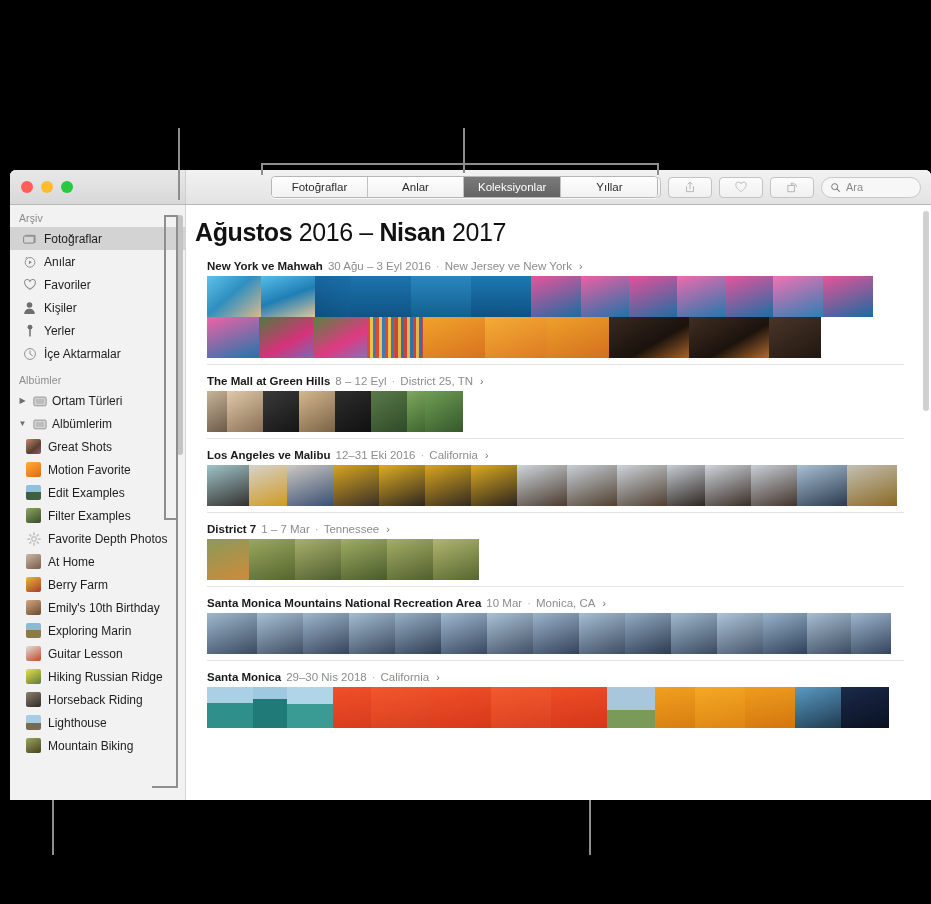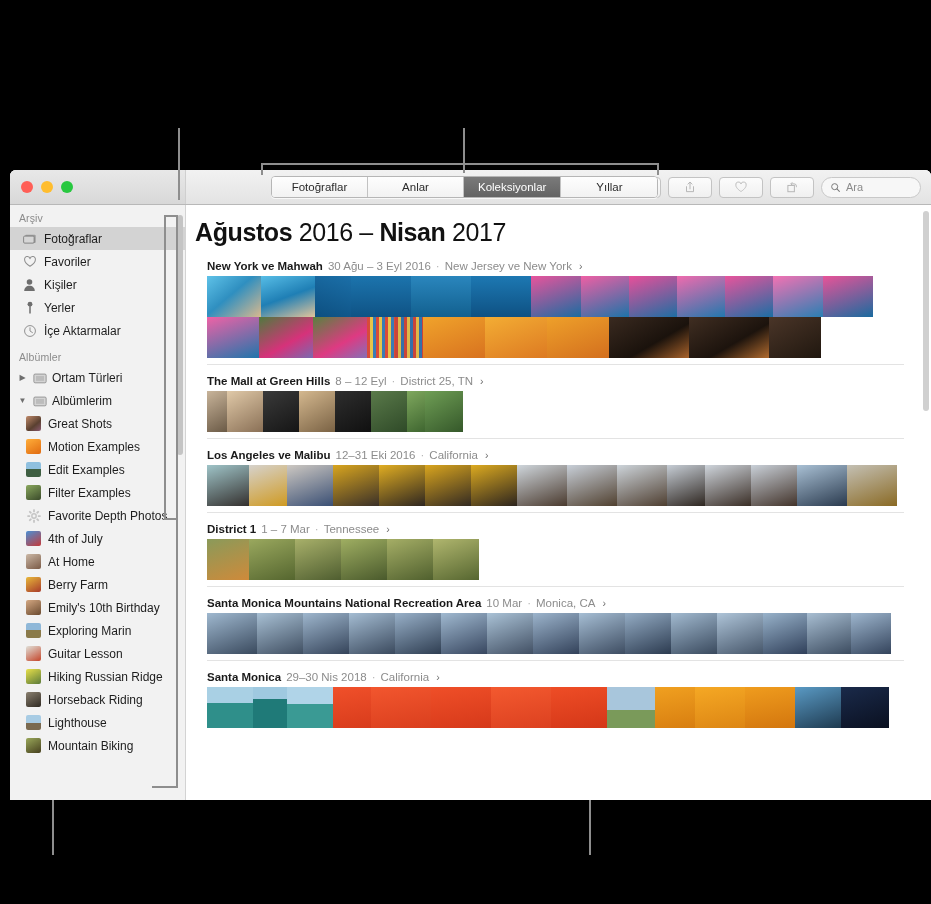--- a/index.html
+++ b/index.html
@@ -276,20 +276,30 @@
         <div class="sb-item selected">
           <span class="ico">
             <svg width="14" height="12" viewBox="0 0 16 13">
               <rect x="2.5" y="1.5" width="12" height="9.5" rx="1.2" fill="#9d9d9d"></rect>
               <rect x="0.7" y="3.2" width="12" height="8" rx="1.2" fill="#d6d6d6" stroke="#7a7a7a" stroke-width="1"></rect>
             </svg>
           </span>
           <span>Fotoğraflar</span>
         </div>
 
+        <div class="sb-item">
+          <span class="ico">
+            <svg width="14" height="14" viewBox="0 0 16 16">
+              <circle cx="8" cy="8.4" r="5.5" fill="none" stroke="#8e8e8e" stroke-width="1.1"></circle>
+              <path d="M6.8 6.3l3.4 2.1-3.4 2.1z" fill="#8e8e8e"></path>
+              <path d="M3.2 4.2l1.3-2" stroke="#8e8e8e" stroke-width="1.1" fill="none"></path>
+            </svg>
+          </span>
+          <span>Anılar</span>
+        </div>
 
         <div class="sb-item">
           <span class="ico">
             <svg width="14" height="13" viewBox="0 0 16 15">
               <path d="M8 13S1.8 9.2 1.8 5.5A2.9 2.9 0 018 4.2a2.9 2.9 0 016.2 1.3C14.2 9.2 8 13 8 13z" fill="none" stroke="#8e8e8e" stroke-width="1.2" stroke-linejoin="round"></path>
             </svg>
           </span>
           <span>Favoriler</span>
         </div>
 
@@ -346,21 +356,21 @@
           </span>
           <span>Albümlerim</span>
         </div>
 
         <div class="sb-item indent">
           <span class="thumb" style="background:linear-gradient(140deg,#c08a6a,#5a4030 60%,#8a5a70)"></span>
           <span>Great Shots</span>
         </div>
         <div class="sb-item indent">
           <span class="thumb" style="background:linear-gradient(150deg,#ffae3a,#e06a10)"></span>
-          <span>Motion Examples</span>
+          <span>Motion Favorite</span>
         </div>
         <div class="sb-item indent">
           <span class="thumb" style="background:linear-gradient(180deg,#8fc0df 0 45%,#3f5f42 45%)"></span>
           <span>Edit Examples</span>
         </div>
         <div class="sb-item indent">
           <span class="thumb" style="background:linear-gradient(150deg,#8aa85e,#3a4a2a)"></span>
           <span>Filter Examples</span>
         </div>
         <div class="sb-item indent">
@@ -376,24 +386,20 @@
                   <rect x="7" y="0.3" width="2" height="3.4" rx=".6" transform="rotate(45 8 8)"></rect>
                   <rect x="7" y="12.3" width="2" height="3.4" rx=".6" transform="rotate(45 8 8)"></rect>
                   <rect x="0.3" y="7" width="3.4" height="2" rx=".6" transform="rotate(45 8 8)"></rect>
                   <rect x="12.3" y="7" width="3.4" height="2" rx=".6" transform="rotate(45 8 8)"></rect>
                 </g>
               </g>
               <circle cx="8" cy="8" r="1.7" fill="#f2f2f2"></circle>
             </svg>
           </span>
           <span>Favorite Depth Photos</span>
-        </div>
-        <div class="sb-item indent">
-          <span class="thumb" style="background:linear-gradient(150deg,#4b8fd4,#c43a3a)"></span>
-          <span>4th of July</span>
         </div>
         <div class="sb-item indent">
           <span class="thumb" style="background:linear-gradient(150deg,#cbb8a6,#7a5a46)"></span>
           <span>At Home</span>
         </div>
         <div class="sb-item indent">
           <span class="thumb" style="background:linear-gradient(150deg,#e8b83a,#a83a2a)"></span>
           <span>Berry Farm</span>
         </div>
         <div class="sb-item indent">
@@ -516,21 +522,21 @@
                 <div class="ph" style="width: 46px; background: linear-gradient(160deg, rgb(207, 213, 220), rgb(58, 46, 38));"></div>
                 <div class="ph" style="width: 46px; background: linear-gradient(160deg, rgb(201, 208, 216), rgb(66, 51, 42));"></div>
                 <div class="ph" style="width: 50px; background: linear-gradient(160deg, rgb(169, 192, 212), rgb(42, 58, 78));"></div>
                 <div class="ph" style="width: 50px; background: linear-gradient(160deg, rgb(196, 192, 180), rgb(138, 106, 36));"></div>
               </div>
             <div class="divider"></div>
           </div>
 
           <div class="section">
             <div class="sec-head">
-              <span class="sec-title">District 1</span>
+              <span class="sec-title">District 7</span>
               <span class="sec-date">1 – 7 Mar</span>
               <span class="sec-sep">·</span>
               <span class="sec-place">Tennessee</span>
               <span class="sec-arrow">›</span>
             </div>
             <div class="strip h41">
                 <div class="ph" style="width: 42px; background: linear-gradient(160deg, rgb(138, 154, 90), rgb(207, 138, 58));"></div>
                 <div class="ph" style="width: 46px; background: linear-gradient(160deg, rgb(154, 168, 94), rgb(85, 102, 47));"></div>
                 <div class="ph" style="width: 46px; background: linear-gradient(160deg, rgb(168, 176, 106), rgb(79, 94, 48));"></div>
                 <div class="ph" style="width: 46px; background: linear-gradient(160deg, rgb(159, 174, 98), rgb(74, 90, 44));"></div>

